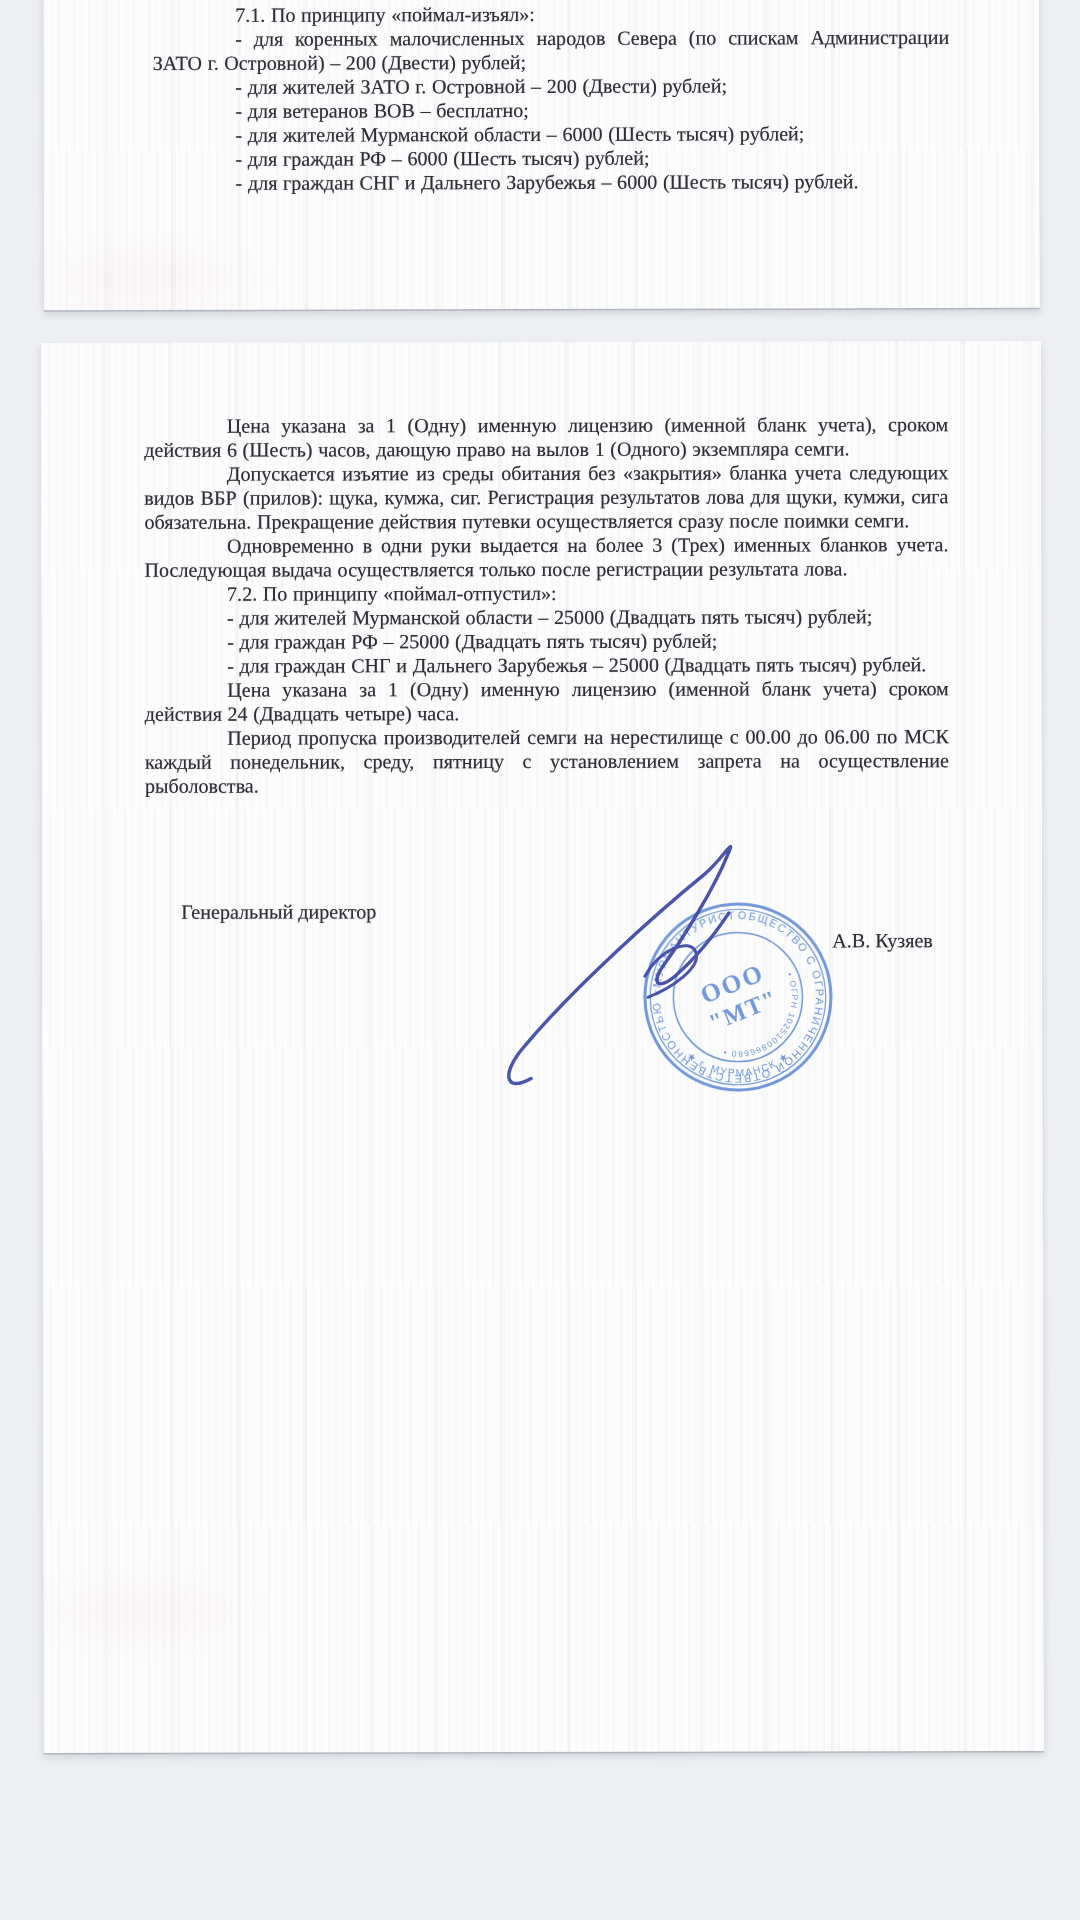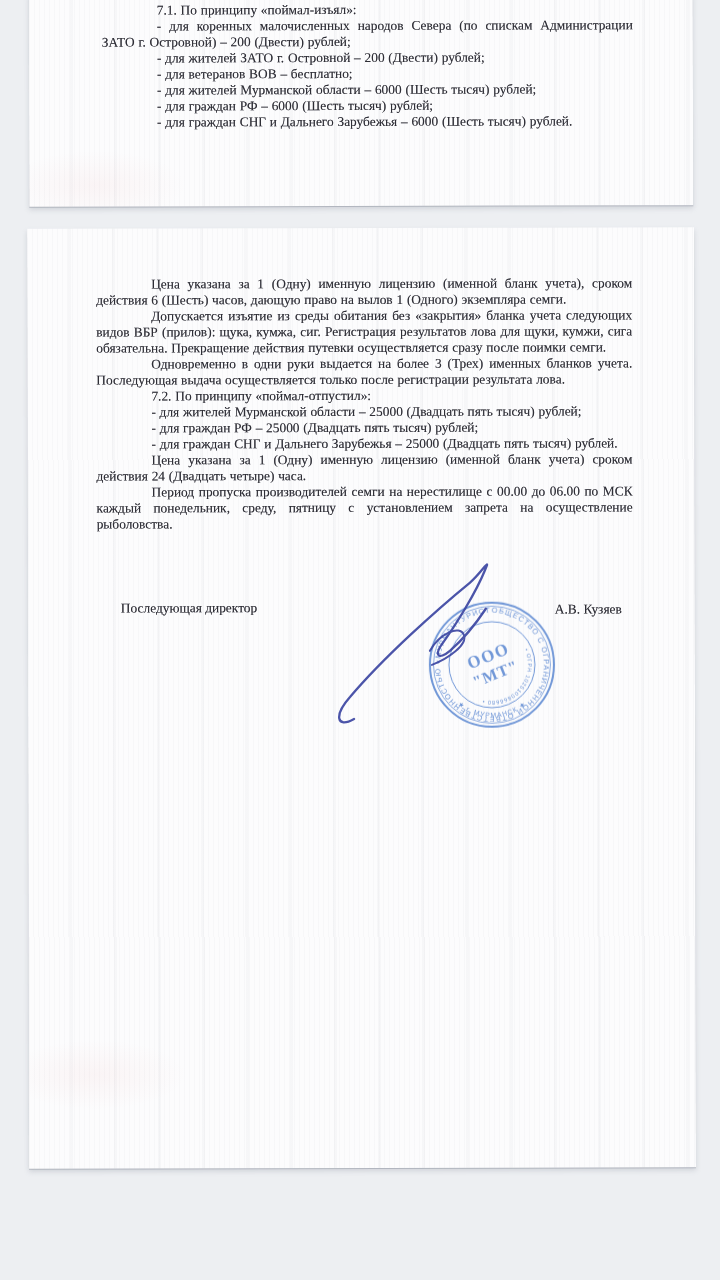--- a/index.html
+++ b/index.html
@@ -45,21 +45,21 @@
     display:flex;
     justify-content:space-between;
     align-items:flex-start;
     margin-top:68px;
     padding-left:24px;
     padding-right:11px;
     font-size:13.4px;
     color:#2e2e36;
     text-shadow:0 0 .6px rgba(46,46,56,.5);
   }
-  .sig-name{position:relative;top:2px;}
+  .sig-name{position:relative;top:20px;}
   .stamp-svg{
     position:absolute;
     left:252px;top:300px;
     width:320px;height:230px;
   }
 </style>
 </head>
 <body>
 
 <div class="page page1">
@@ -77,21 +77,21 @@
   <p class="doc">Допускается изъятие из среды обитания без «закрытия» бланка учета следующих видов ВБР (прилов): щука, кумжа, сиг. Регистрация результатов лова для щуки, кумжи, сига обязательна. Прекращение действия путевки осуществляется сразу после поимки семги.</p>
   <p class="doc">Одновременно в одни руки выдается на более 3 (Трех) именных бланков учета. Последующая выдача осуществляется только после регистрации результата лова.</p>
   <p class="doc">7.2. По принципу «поймал-отпустил»:</p>
   <p class="doc">- для жителей Мурманской области – 25000 (Двадцать пять тысяч) рублей;</p>
   <p class="doc">- для граждан РФ – 25000 (Двадцать пять тысяч) рублей;</p>
   <p class="doc">- для граждан СНГ и Дальнего Зарубежья – 25000 (Двадцать пять тысяч) рублей.</p>
   <p class="doc">Цена указана за 1 (Одну) именную лицензию (именной бланк учета) сроком действия 24 (Двадцать четыре) часа.</p>
   <p class="doc">Период пропуска производителей семги на нерестилище с 00.00 до 06.00 по МСК каждый  понедельник, среду, пятницу с установлением запрета на осуществление рыболовства.</p>
 
   <div class="sig-row">
-    <span>Последующая директор</span>
+    <span>Генеральный директор</span>
     <span class="sig-name">А.В. Кузяев</span>
   </div>
 
   <svg class="stamp-svg" viewBox="0 0 320 220">
     <defs>
       <path id="ringTop" d="M212,80 a52,52 0 1,1 -0.1,0"></path>
       <path id="ringDigits" d="M212,96 a36,36 0 1,1 -0.1,0"></path>
       <path id="ringBottom" d="M170,164 A53,53 0 0 0 254,164"></path>
       <filter id="softb" x="-10%" y="-10%" width="120%" height="120%">
         <feGaussianBlur stdDeviation="0.45"></feGaussianBlur>

